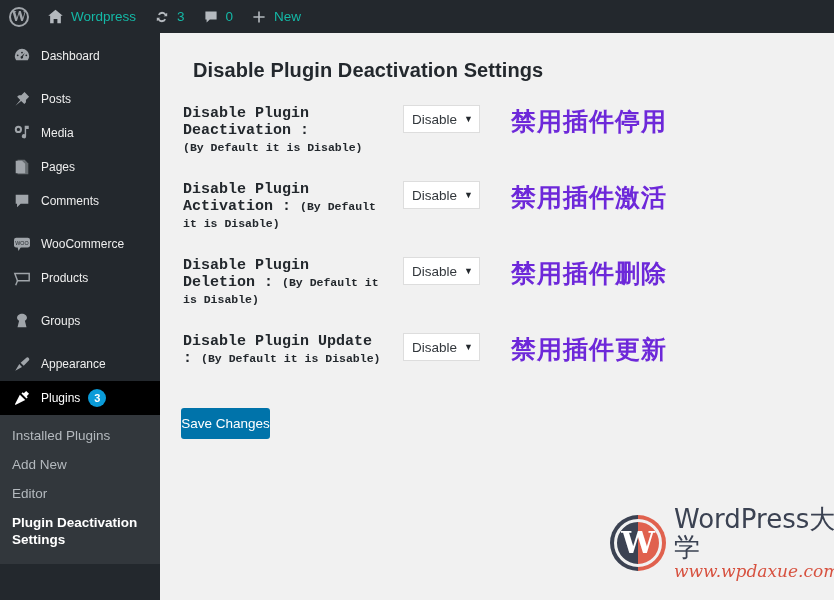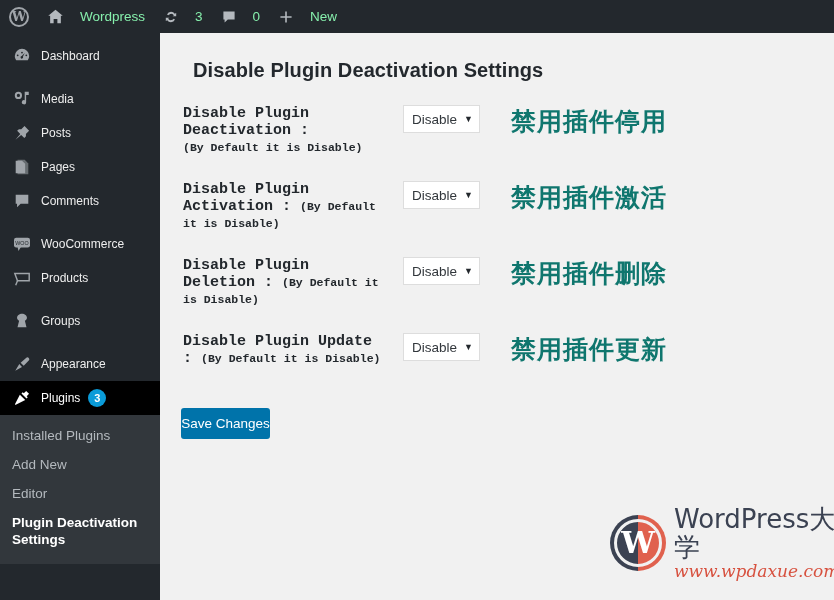--- a/index.html
+++ b/index.html
@@ -18,21 +18,21 @@
     background: #23282d;
     color: #b4b9be;
     display: flex; align-items: center;
     font-size: 13px;
   }
   .ab-item {
     display: flex; align-items: center;
     height: 33px; padding: 0 9px;
     color: #b4b9be; white-space: nowrap;
   }
-  .ab-item .ab-label { margin-left: 16px; font-size: 13.5px; color: #86efac; }
+  .ab-item .ab-label { margin-left: 7px; font-size: 13.5px; color: #14b8a6; }
   .ab-icon { display: inline-flex; align-items: center; justify-content: center; }
   .ab-icon svg { display: block; }
 
   
   .wp-logo-circle {
     width: 20px; height: 20px; border-radius: 50%;
     border: 2px solid #a0a5aa;
     display: flex; align-items: center; justify-content: center;
     font-family: "DejaVu Serif", serif;
     font-weight: bold; font-size: 13px; line-height: 1;
@@ -130,21 +130,21 @@
     background: #fff;
     border: 1px solid #ddd;
     display: flex; align-items: center; justify-content: space-between;
     padding: 0 6px 0 8px;
     font-size: 13.5px; color: #32373c;
   }
   .select-arrow { font-size: 9px; color: #23282d; }
   .annot {
     position: absolute; left: 330px; top: 0;
     font-size: 25px; font-weight: bold;
-    color: #0f766e;
+    color: #6d28d9;
     letter-spacing: 1px;
     white-space: nowrap;
     font-family: "DejaVu Sans", sans-serif;
   }
   #save-button {
     position: absolute; left: 21px;
     width: 89px; height: 31px;
     background: #0073aa;
     border: none; border-radius: 3px;
     color: #fff; font-size: 13.5px;
@@ -244,33 +244,33 @@
         </svg>
     </span>
     <span class="mi-label">Dashboard</span>
   </div>
 
   <div class="menu-sep"></div>
 
   <div class="menu-item">
     <span class="mi-icon">
       <svg width="18" height="18" viewBox="0 0 20 20">
+          <path fill="#a0a5aa" d="M12.8 2.3 9.2 5.9c-1.5-.4-3 .1-3 .1L4.6 7.6l3.5 3.5-5.4 6.4 6.4-5.4 3.5 3.5 1.6-1.6s.5-1.5.1-3l3.6-3.6z"></path>
+        </svg>
+    </span>
+    <span class="mi-label">Posts</span>
+  </div>
+
+  <div class="menu-item">
+    <span class="mi-icon">
+      <svg width="18" height="18" viewBox="0 0 20 20">
           <path fill="#a0a5aa" d="M6 2a4 4 0 1 0 0 8 4 4 0 0 0 0-8zm0 2.2a1.8 1.8 0 1 1 0 3.6 1.8 1.8 0 0 1 0-3.6zM13 2v9.3a2.4 2.4 0 1 0 1.6 2.2V5.5h2.9V2z"></path>
         </svg>
     </span>
     <span class="mi-label">Media</span>
-  </div>
-
-  <div class="menu-item">
-    <span class="mi-icon">
-      <svg width="18" height="18" viewBox="0 0 20 20">
-          <path fill="#a0a5aa" d="M12.8 2.3 9.2 5.9c-1.5-.4-3 .1-3 .1L4.6 7.6l3.5 3.5-5.4 6.4 6.4-5.4 3.5 3.5 1.6-1.6s.5-1.5.1-3l3.6-3.6z"></path>
-        </svg>
-    </span>
-    <span class="mi-label">Posts</span>
   </div>
 
   <div class="menu-item">
     <span class="mi-icon">
       <svg width="18" height="18" viewBox="0 0 20 20">
           <path fill="#a0a5aa" d="M5 2h8l4 4v12H5z" opacity=".55"></path>
           <path fill="#a0a5aa" d="M3 3h7l3.5 3.5V17H3z"></path>
         </svg>
     </span>
     <span class="mi-label">Pages</span>

